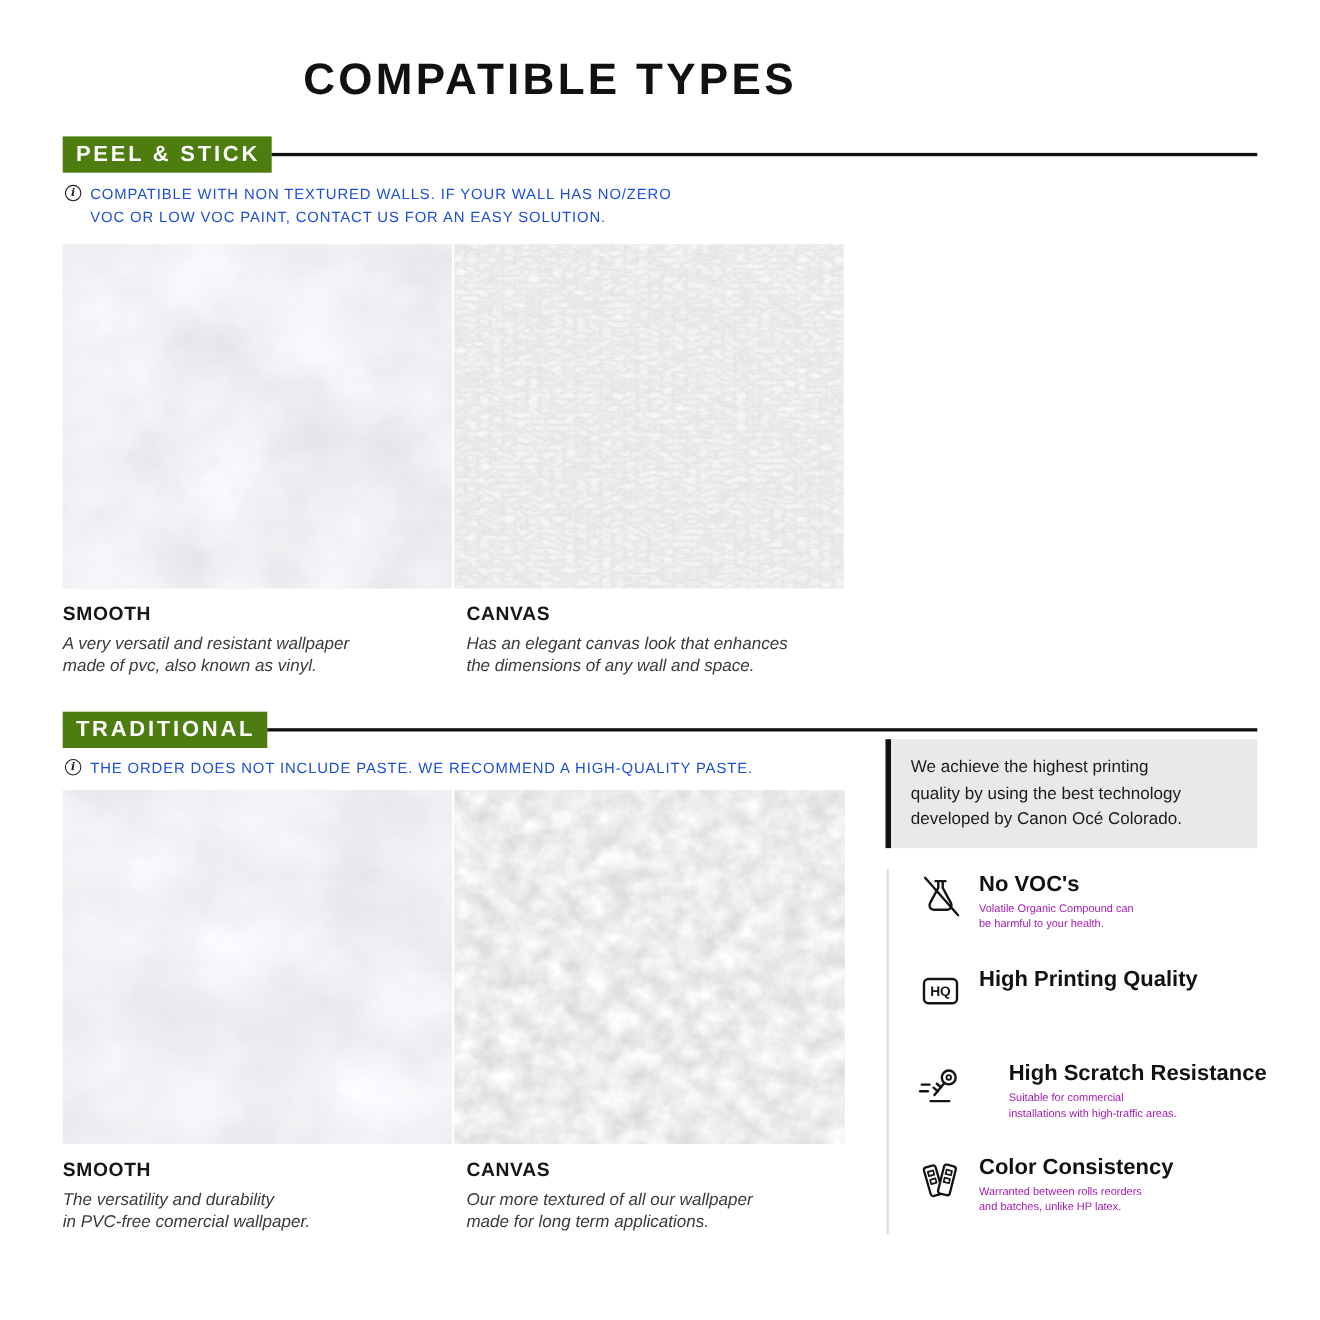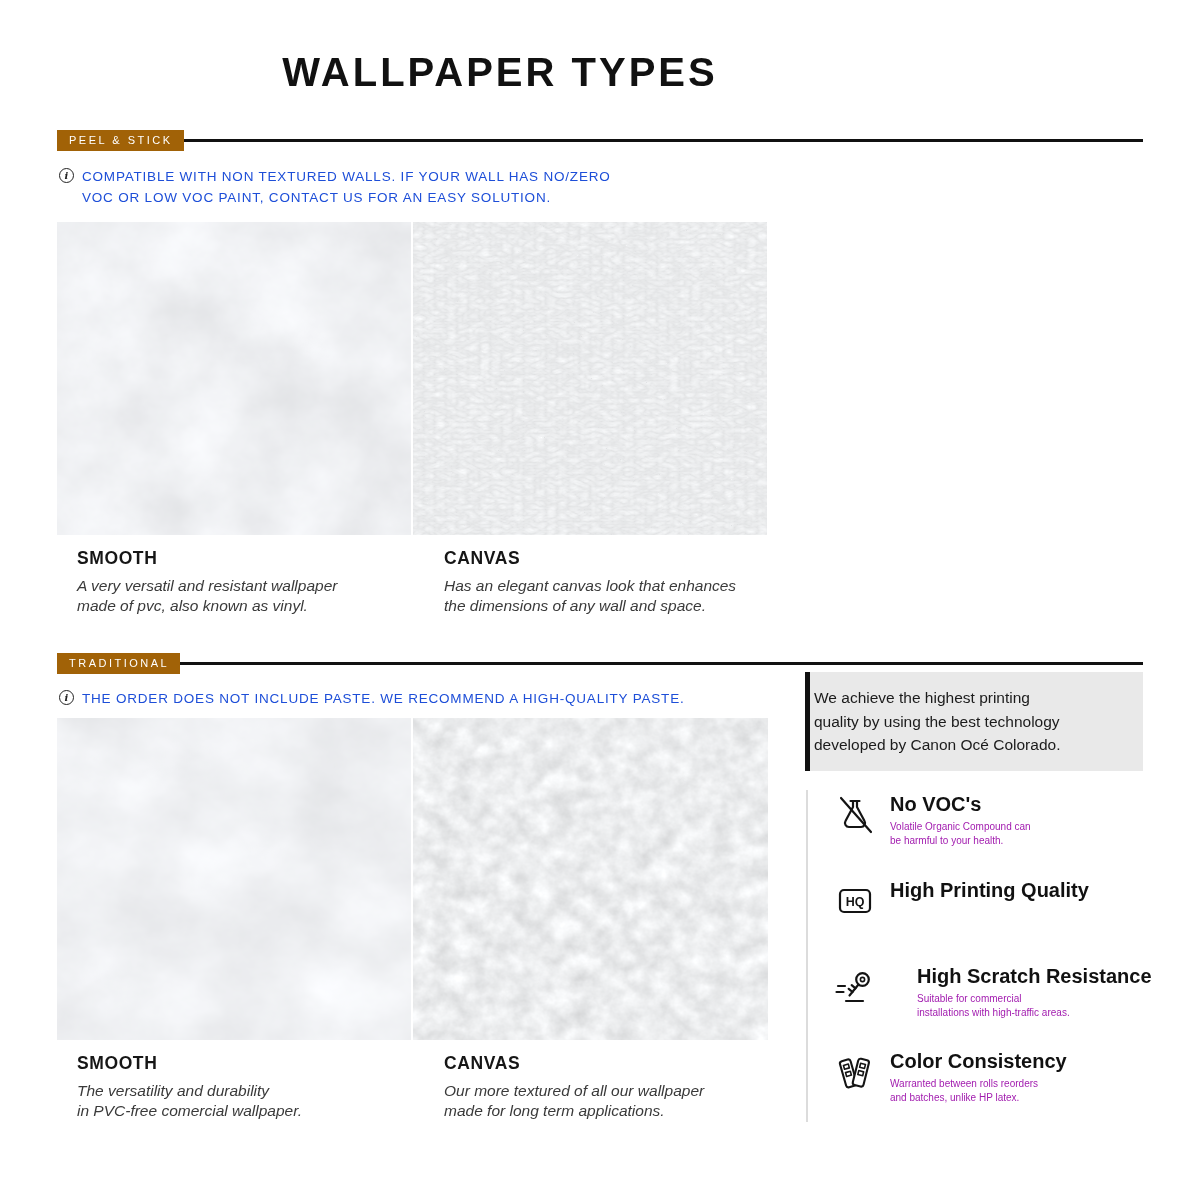--- a/index.html
+++ b/index.html
@@ -7,42 +7,42 @@
   .page {
     position:relative; width:1200px; height:1200px; background:#ffffff;
     font-family:"Liberation Sans", sans-serif; color:#1c1c1c; overflow:hidden;
   }
   .title {
     position:absolute; top:50px; left:0; width:1000px; text-align:center;
     font-size:40px; font-weight:700; letter-spacing:3px; color:#111;
   }
   .section-head { position:absolute; left:57px; right:57px; height:25px; display:flex; align-items:center; }
   .badge {
-    background:#a16207; color:#fff; font-size:11px; font-weight:400;
+    background:#4d7c0f; color:#fff; font-size:20px; font-weight:700;
     letter-spacing:2.5px; padding:4px 11px 4px 12px; line-height:1.25; white-space:nowrap;
   }
   .rule { flex:1; height:3px; background:#111; }
   .info { position:absolute; left:59px; display:flex; gap:8px; align-items:flex-start; }
   .info-ic {
     width:15px; height:15px; border:1.4px solid #222; border-radius:50%;
     display:flex; align-items:center; justify-content:center; flex:none;
     font-size:10px; font-style:italic; font-weight:700; margin-top:1px;
     font-family:"DejaVu Serif", serif; color:#222;
   }
   .info-text { font-size:13.5px; letter-spacing:0.8px; line-height:1.55; color:#1d4ed8; white-space:pre-line; }
   .card { position:absolute; }
   .tex { width:100%; background:#f1f2f3; overflow:hidden; }
   .tex svg { width:100%; height:100%; display:block; }
-  .cap { margin-top:13px;margin-left:20px; }
+  .cap { margin-top:13px; }
   .cap h3 { font-size:17.5px; font-weight:700; letter-spacing:0.6px; color:#161616; }
   .cap p { margin-top:7px; font-size:15.5px; line-height:1.32; color:#3a3a3a; white-space:pre-line;font-style:italic; }
   .quote {
     position:absolute; left:805px; top:672px; width:338px;
     background:#e9e9e9; border-left:5px solid #111;
-    padding:14px 14px 14px 4px;
+    padding:14px 14px 14px 18px;
   }
   .quote p { font-size:15.5px; line-height:1.52; color:#1b1b1b; white-space:pre-line; }
   .rail { position:absolute; left:806px; top:790px; width:2px; height:332px; background:#dcdcdc; }
   .feat { position:absolute; left:833px; width:330px; display:flex; gap:13px; align-items:flex-start; }
   .fic { width:44px; height:44px; flex:none; }
   .fic svg { width:44px; height:44px; display:block; }
   .ftxt h4 { font-size:20px; font-weight:700; color:#111; margin-bottom:4px; }
   .ftxt p { font-size:10px; line-height:1.38; color:#a21caf; white-space:pre-line; }
   .stroke { fill:none; stroke:#141414; stroke-width:2.2; stroke-linecap:round; stroke-linejoin:round; }
   .stroke-thin { fill:none; stroke:#141414; stroke-width:1.6; stroke-linecap:round; stroke-linejoin:round; }
@@ -102,21 +102,21 @@
         <feFuncG type="linear" slope="0.27" intercept="0.795"></feFuncG>
         <feFuncB type="linear" slope="0.27" intercept="0.8"></feFuncB>
         <feFuncA type="table" tableValues="1 1"></feFuncA>
       </feComponentTransfer>
     </filter>
   </defs>
 </svg>
 
 <div class="page">
 
-  <h1 class="title">WALLPAPER TYPES</h1>
+  <h1 class="title">COMPATIBLE TYPES</h1>
 
   <div class="section-head" style="top:128px;">
     <span class="badge">PEEL &amp; STICK</span>
     <span class="rule"></span>
   </div>
 
   <div class="info" style="top:167px;">
     <span class="info-ic">i</span>
     <span class="info-text">COMPATIBLE WITH NON TEXTURED WALLS. IF YOUR WALL HAS NO/ZERO
 VOC OR LOW VOC PAINT, CONTACT US FOR AN EASY SOLUTION.</span>

